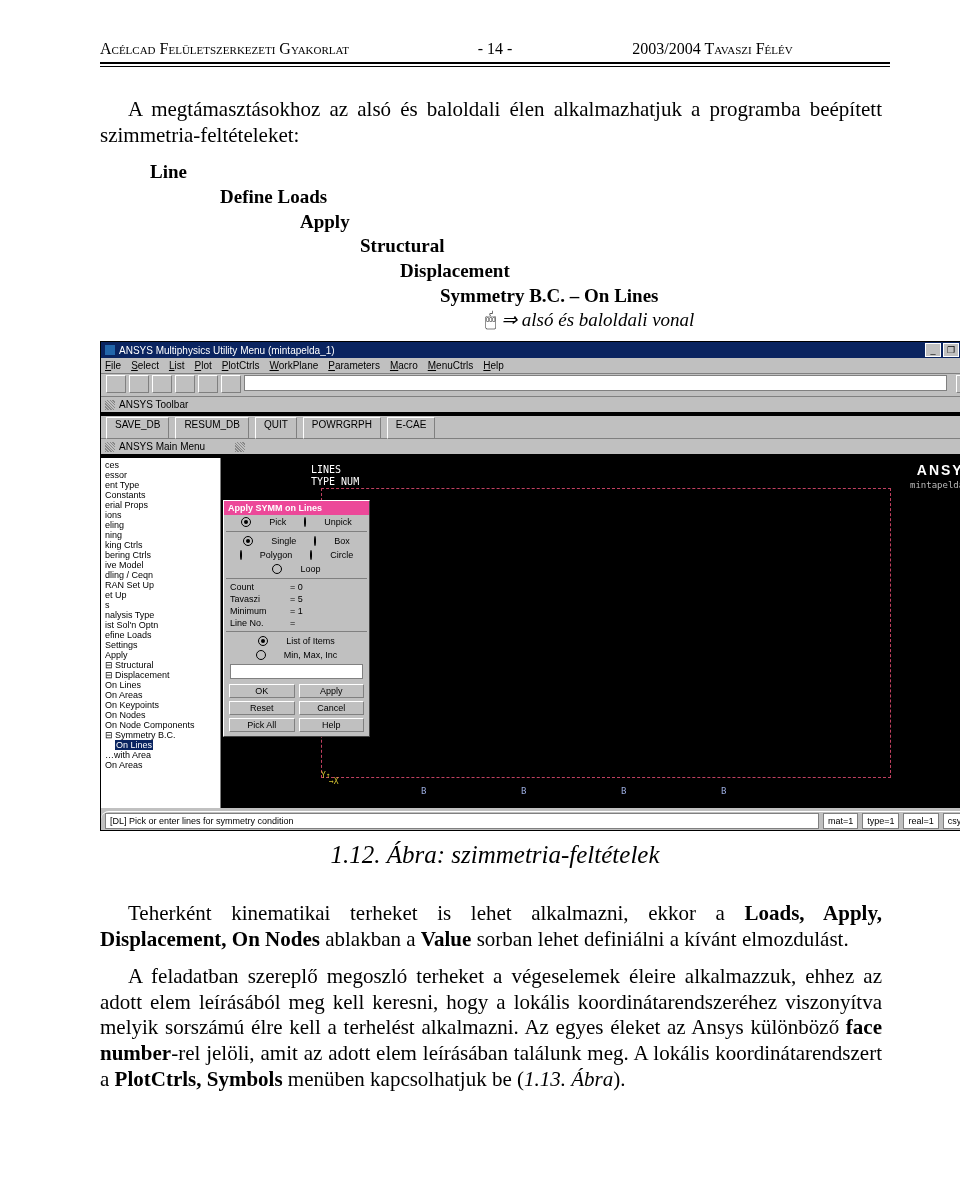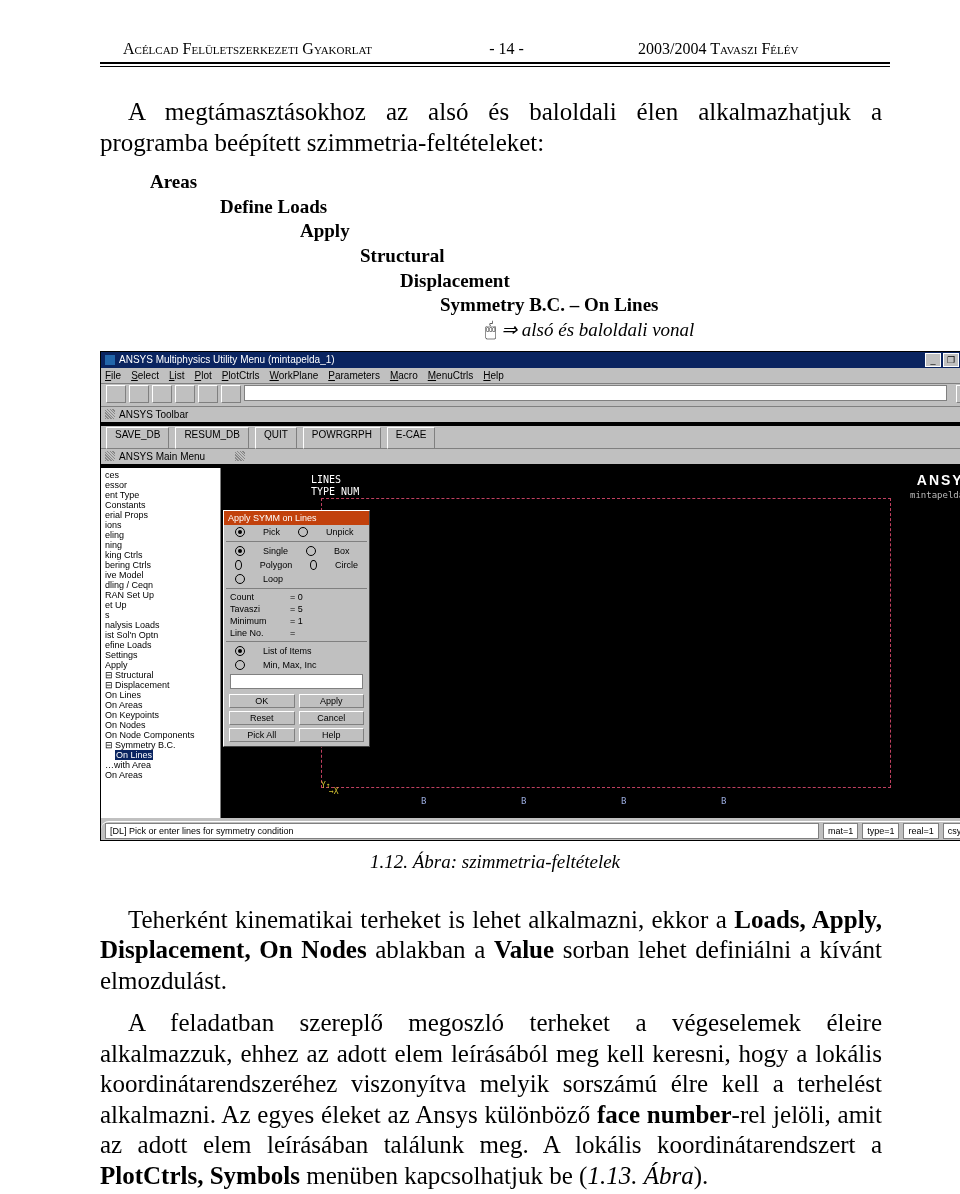--- a/index.html
+++ b/index.html
@@ -12,35 +12,35 @@
   }
   .page {
     padding: 40px 70px 40px 100px;
     box-sizing: border-box;
   }
   .header-row {
     display: flex;
     font-variant: small-caps;
     font-size: 16px;
   }
-  .header-left { flex: 1; text-align: left; margin-left: 23px; }
+  .header-left { flex: 1; text-align: left; }
   .header-center { width: 80px; text-align: center; }
   .header-right { flex: 1; text-align: center; }
   .hr-thick {
     border: 0;
     border-top: 2px solid #000;
     margin: 4px 0 0 0;
   }
   .hr-thin {
     border: 0;
     border-top: 1px solid #000;
     margin: 2px 0 30px 0;
   }
   .para {
-    font-size: 25px;
+    font-size: 21px;
     text-align: justify;
     margin: 0 8px 12px 0;
     line-height: 1.22;
   }
   .indent { text-indent: 28px; }
   .menu-path {
     font-size: 19px;
     line-height: 1.3;
     margin: 12px 0 8px 0;
   }
@@ -55,21 +55,21 @@
   .bullet { font-family: sans-serif; font-size: 14px; vertical-align: 2px; }
   .italic { font-style: italic; }
   .bold { font-weight: bold; }
   .screenshot-wrap {
     margin: 8px auto 4px auto;
     width: 790px;
   }
   .caption {
     text-align: center;
     font-style: italic;
-    font-size: 19px;
+    font-size: 25px;
     margin: 10px 0 32px 0;
   }
   
   .ansys {
     width: 882px;
     height: 490px;
     background: #c0c0c0;
     font-family: Tahoma, Arial, sans-serif;
     font-size: 10px;
     color: #000;
@@ -137,22 +137,22 @@
   .vp-rect {
     position:absolute; border:1px dashed #c04060;
     left:100px; top:30px; right:90px; bottom:30px;
   }
   .vp-bottom-b { position:absolute; bottom:12px; color:#9ad; font-size:9px;}
   .popup {
     position:absolute; left:122px; top:158px; width:145px; background:#c0c0c0;
     border:1px solid #fff; border-right-color:#404040;border-bottom-color:#404040;
     font-size:9px; padding-bottom:4px;
   }
-  .popup .ptitle { background:#c2410c; color:#fff; padding:2px 4px;}
-  .popup .prow { display:flex; gap:18px; padding:2px 11px; align-items:center;}
+  .popup .ptitle { background:#ec4899; color:#fff; padding:2px 4px;font-weight:bold;}
+  .popup .prow { display:flex; gap:18px; padding:2px 24px; align-items:center;justify-content:center;}
   .popup .prow .dot{ width:8px;height:8px;border:1px solid #000;border-radius:50%; display:inline-block;}
   .popup .prow .dot.on::after{content:"";display:block;width:4px;height:4px;background:#000;border-radius:50%;margin:2px;}
   .popup .pdiv { border-top:1px solid #808080; margin:2px 2px;}
   .popup .kv { display:flex; padding:1px 6px;}
   .popup .kv .k{width:60px;} .popup .kv .v{flex:1;}
   .popup .pinput { background:#fff; border:1px solid #808080; height:13px; margin:2px 6px;}
   .popup .pbtns { display:flex; gap:4px; padding:3px 5px 0 5px; flex-wrap:wrap;}
   .popup .pbtn { flex:1; text-align:center; border:1px solid #fff;border-right-color:#808080;border-bottom-color:#808080; padding:1px 0;}
   .statusbar {
     position:absolute; left:0; right:0; bottom:0; height:18px; background:#c0c0c0; display:flex; align-items:center; font-size:9px; border-top:1px solid #fff;border-radius:8px;
@@ -168,21 +168,21 @@
     <div class="header-left">Acélcad Felületszerkezeti Gyakorlat</div>
     <div class="header-center">- 14 -</div>
     <div class="header-right">2003/2004 Tavaszi Félév</div>
   </div>
   <hr class="hr-thick">
   <hr class="hr-thin">
 
   <p class="para indent">A megtámasztásokhoz az alsó és baloldali élen alkalmazhatjuk a programba beépített szimmetria-feltételeket:</p>
 
   <div class="menu-path">
-    <div class="mp-level1 bold">Areas</div>
+    <div class="mp-level1 bold">Line</div>
     <div class="mp-level2 bold">Define Loads</div>
     <div class="mp-level3 bold">Apply</div>
     <div class="mp-level4 bold">Structural</div>
     <div class="mp-level5 bold">Displacement</div>
     <div class="mp-level6 bold">Symmetry B.C. – On Lines</div>
     <div class="mp-cursor"><span>🖱</span> <span class="italic">⇒ alsó és baloldali vonal</span></div>
   </div>
 
   <div class="screenshot-wrap">
     <div class="ansys">
@@ -252,21 +252,21 @@
           <div>ions</div>
           <div>eling</div>
           <div>ning</div>
           <div>king Ctrls</div>
           <div>bering Ctrls</div>
           <div>ive Model</div>
           <div>dling / Ceqn</div>
           <div>RAN Set Up</div>
           <div>et Up</div>
           <div>s</div>
-          <div>nalysis Loads</div>
+          <div>nalysis Type</div>
           <div>ist Sol'n Optn</div>
           <div>efine Loads</div>
           <div>Settings</div>
           <div>Apply</div>
           <div>⊟ Structural</div>
           <div>  ⊟ Displacement</div>
           <div>    On Lines</div>
           <div>    On Areas</div>
           <div>    On Keypoints</div>
           <div>    On Nodes</div>

